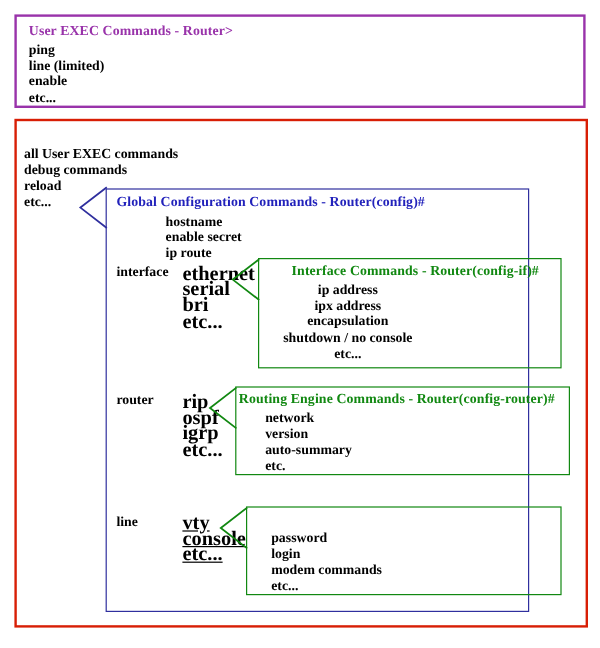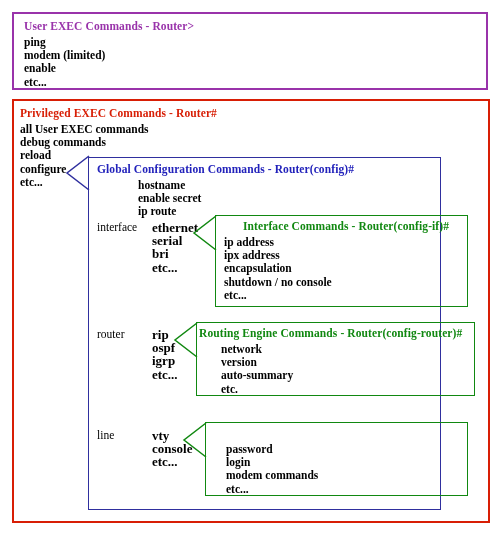--- a/index.html
+++ b/index.html
@@ -31,44 +31,42 @@
   .hdr-purple{color:#9933AA;}
   .hdr-red{color:#D81E05;}
   .hdr-blue{color:#2222BB;}
   .hdr-green{color:#118811;}
 
   .lines{
     position:absolute;font-weight:bold;font-size:11.5px;
     color:#000000;line-height:13.2px;white-space:nowrap;
   }
   .lines div{white-space:nowrap;}
-  .kw{position:absolute;font-weight:normal;font-size:11.5px;color:#000;white-space:nowrap;}
-  .sub{position:absolute;font-weight:bold;font-size:13px;color:#000;line-height:13.2px;white-space:nowrap;}
+  .kw{position:absolute;font-weight:bold;font-size:11.5px;color:#000;white-space:nowrap;}
+  .sub{position:absolute;font-weight:bold;font-size:17px;color:#000;line-height:13.2px;white-space:nowrap;}
 </style>
 </head>
 <body>
 
 <div class="canvas">
 
   <div class="box box-user"></div>
   <div class="hdr hdr-purple" style="left:24px;top:20px;">User EXEC Commands - Router&gt;</div>
   <div class="lines" style="left:24px;top:36px;">
     <div>ping</div>
-    <div>modem (limited)</div>
+    <div>line (limited)</div>
     <div>enable</div>
     <div>etc...</div>
   </div>
 
   <div class="box box-priv"></div>
-  <div class="hdr hdr-red" style="left:20px;top:107px;">Privileged EXEC Commands - Router#</div>
   <div class="lines" style="left:20px;top:123px;">
     <div>all User EXEC commands</div>
     <div>debug commands</div>
     <div>reload</div>
-    <div>configure</div>
     <div>etc...</div>
   </div>
 
   <div class="box box-global"></div>
 
   <div class="tab" style="left:66px;top:155px;">
     <svg width="24" height="36" viewBox="0 0 24 36">
       <polyline points="23,1 1,18 23,35" fill="none" stroke="#2F2F9E" stroke-width="1.5"></polyline>
     </svg>
   </div>
@@ -87,21 +85,21 @@
     <div>etc...</div>
   </div>
 
   <div class="box box-if"></div>
   <div class="tab" style="left:193px;top:215px;">
     <svg width="24" height="36" viewBox="0 0 24 36">
       <polyline points="23,1 1,18 23,35" fill="none" stroke="#118811" stroke-width="1.5"></polyline>
     </svg>
   </div>
   <div class="hdr hdr-green" style="left:227px;top:220px;margin-left:16px;">Interface Commands - Router(config-if)#</div>
-  <div class="lines" style="left:224px;top:236px;">
+  <div class="lines" style="left:236px;top:236px;text-align:center;">
     <div>ip address</div>
     <div>ipx address</div>
     <div>encapsulation</div>
     <div>shutdown / no console</div>
     <div>etc...</div>
   </div>
 
   <div class="kw" style="left:97px;top:328px;">router</div>
   <div class="sub" style="left:152px;top:328px;">
     <div>rip</div>
@@ -118,21 +116,21 @@
   </div>
   <div class="hdr hdr-green" style="left:199px;top:327px;">Routing Engine Commands - Router(config-router)#</div>
   <div class="lines" style="left:221px;top:343px;">
     <div>network</div>
     <div>version</div>
     <div>auto-summary</div>
     <div>etc.</div>
   </div>
 
   <div class="kw" style="left:97px;top:429px;text-align:center;">line</div>
-  <div class="sub" style="left:152px;top:429px;">
+  <div class="sub" style="left:152px;top:429px;text-decoration:underline;">
     <div>vty</div>
     <div>console</div>
     <div>etc...</div>
   </div>
 
   <div class="box box-line"></div>
   <div class="tab" style="left:183px;top:422px;">
     <svg width="24" height="36" viewBox="0 0 24 36">
       <polyline points="23,1 1,18 23,35" fill="none" stroke="#118811" stroke-width="1.5"></polyline>
     </svg>

